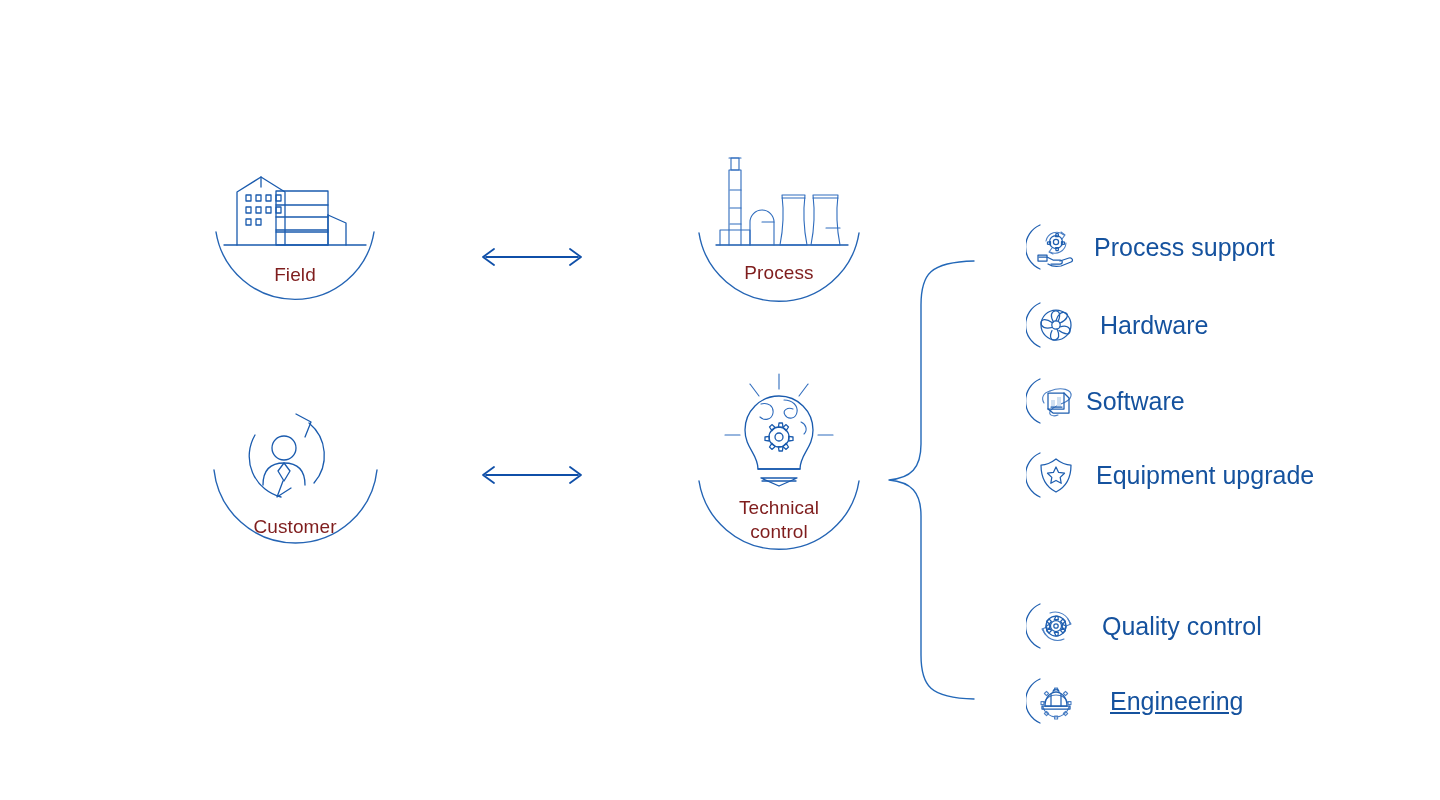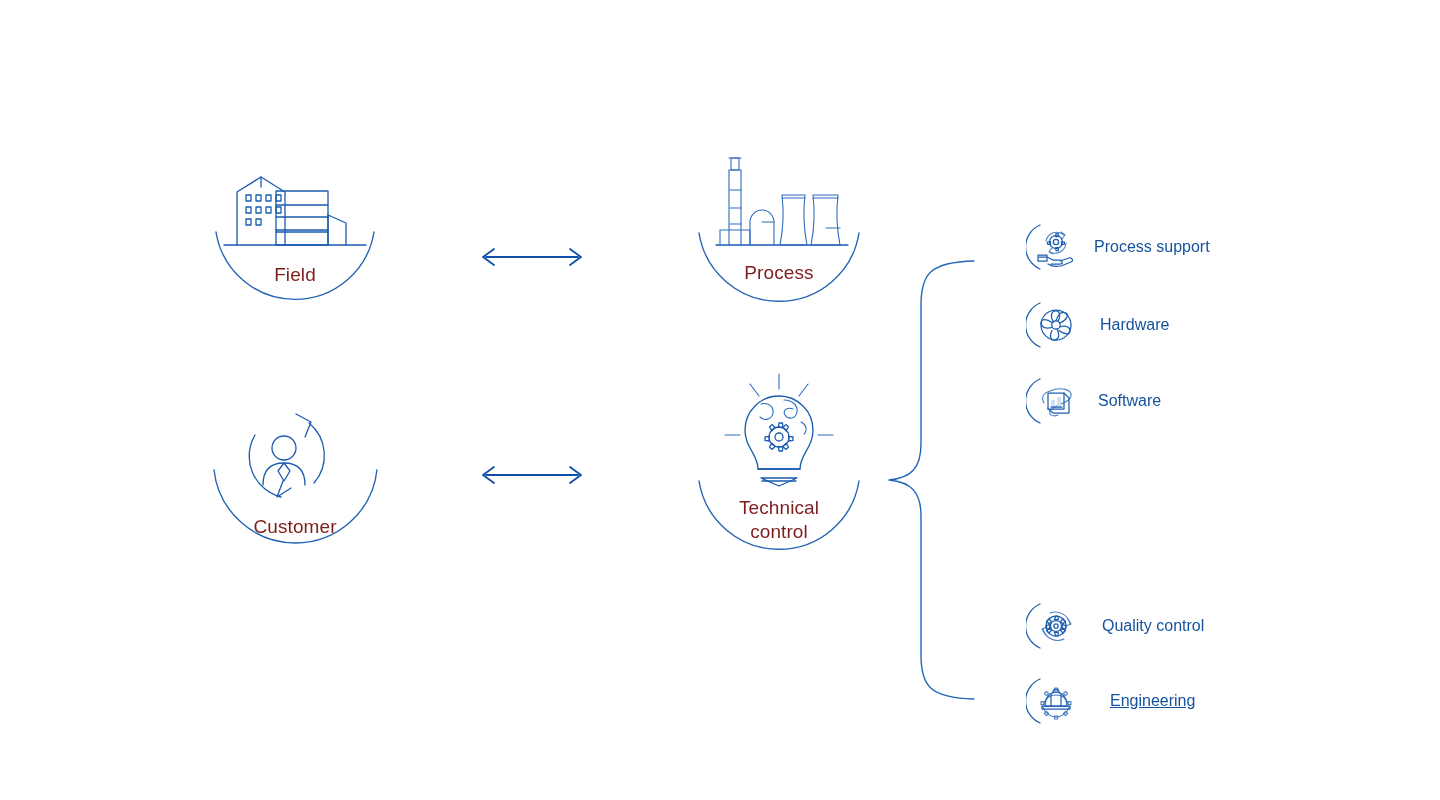--- a/index.html
+++ b/index.html
@@ -47,21 +47,21 @@
     height: 56px;
   }
   .service-icon {
     width: 56px;
     height: 56px;
     flex: 0 0 56px;
     position: relative;
   }
   .service-label {
     color: #15529e;
-    font-size: 16px;
+    font-size: 25px;
     font-family: "Liberation Sans", sans-serif;
     white-space: nowrap;
     line-height: 1;
   }
   .ln { fill: none; stroke: #1a5bae; stroke-width: 1.3; stroke-linecap: round; stroke-linejoin: round; }
   .ln-thin { fill: none; stroke: #2f6cbd; stroke-width: 1.1; stroke-linecap: round; stroke-linejoin: round; }
   .ln-arc { fill: none; stroke: #2464b4; stroke-width: 1.4; stroke-linecap: round; }
   .ln-arrow { fill: none; stroke: #0f4fa8; stroke-width: 1.8; stroke-linecap: round; stroke-linejoin: round; }
   .ln-brace { fill: none; stroke: #2368b8; stroke-width: 1.4; stroke-linecap: round; stroke-linejoin: round; }
   .icn { fill: none; stroke: #1f5fb0; stroke-width: 1.25; stroke-linecap: round; stroke-linejoin: round; }
@@ -269,23 +269,33 @@
         <path class="icn-soft" d="M24,18 C36,13 46,17 45,23 C44,30 30,31 25,37 C21,42 27,44 32,42"></path>
         <path class="icn-soft" d="M24,18 C17,20 15,25 18,30"></path>
 
         <path class="icn" d="M22,20 L38,20 L38,36 L22,36 Z"></path>
         <path class="icn" d="M38,20 L43,25 L43,40 L27,40 L22,36"></path>
         <rect class="icn-fill" x="25" y="27" width="4" height="7"></rect>
         <rect class="icn-fill" x="31" y="24" width="4" height="10"></rect>
         <line class="icn" x1="25" y1="34" x2="36" y2="34"></line>
       </svg>
     </div>
-    <div class="service-label" style="margin-left:16px;text-align:center;">Software</div>
-  </div>
-
+    <div class="service-label" style="margin-left:4px;text-align:center;">Software</div>
+  </div>
+
+  <div class="service-item" style="left:1026px; top:447px;">
+    <div class="service-icon">
+      <svg width="56" height="56" viewBox="0 0 56 56">
+        <path class="icn" d="M14,6 A 24 24 0 0 0 14,50"></path>
+        <path class="icn" d="M30,12 C35,16 41,18 45,18 C45,30 40,40 30,45 C20,40 15,30 15,18 C19,18 25,16 30,12 Z"></path>
+        <path class="icn" d="M30,20 l2.6,5.4 l5.9,0.8 l-4.3,4.2 l1.0,5.9 l-5.2,-2.8 l-5.2,2.8 l1.0,-5.9 l-4.3,-4.2 l5.9,-0.8 z"></path>
+      </svg>
+    </div>
+    <div class="service-label" style="margin-left:14px;">Equipment upgrade</div>
+  </div>
 
 
   <div class="service-item" style="left:1026px; top:598px;">
     <div class="service-icon">
       <svg width="56" height="56" viewBox="0 0 56 56">
         <path class="icn" d="M14,6 A 24 24 0 0 0 14,50"></path>
         <path class="icn-soft" d="M24,15 A 15 15 0 0 1 44,26"></path>
         <polyline class="icn-soft" points="42,21 45,26 40,28"></polyline>
         <path class="icn-soft" d="M38,41 A 15 15 0 0 1 17,31"></path>
         <polyline class="icn-soft" points="19,36 16,31 21,29"></polyline>

